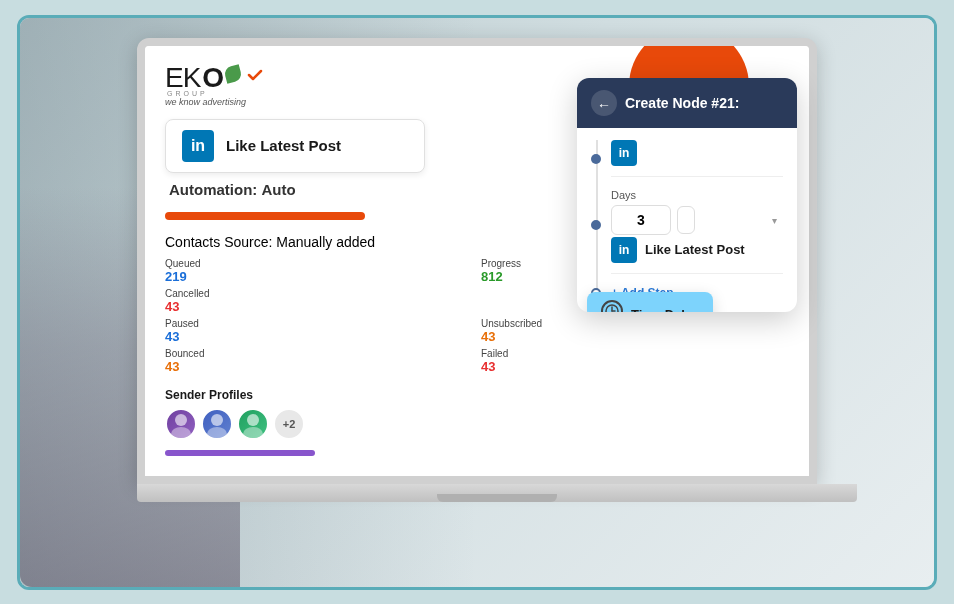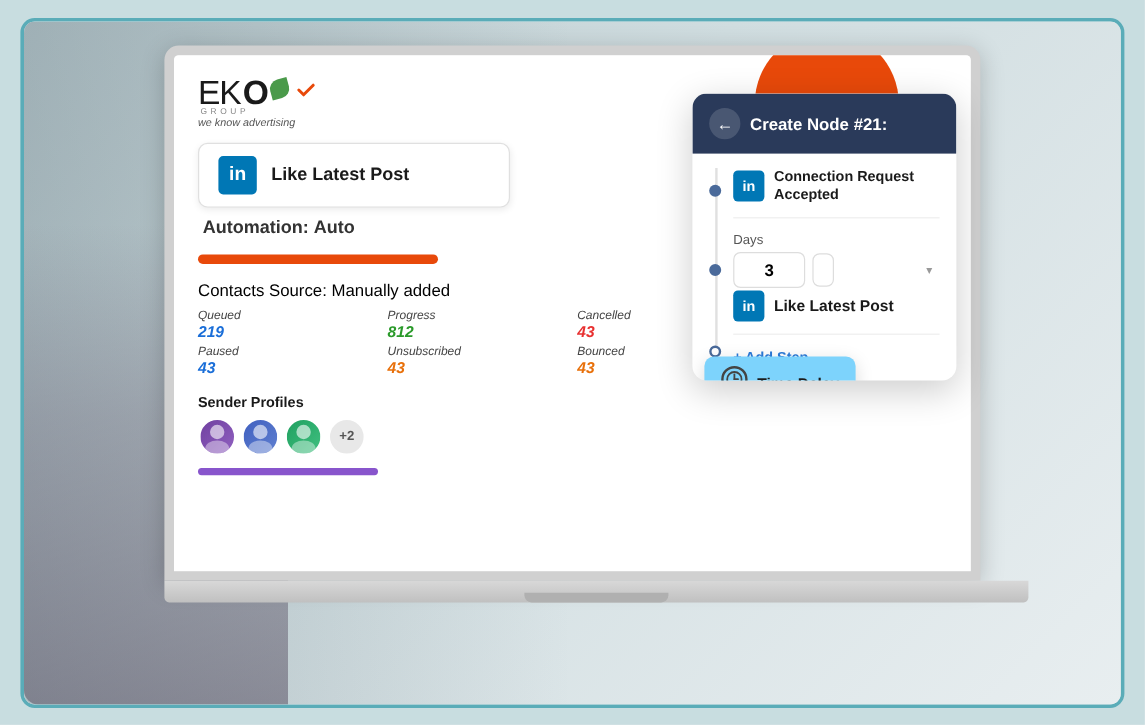--- a/index.html
+++ b/index.html
@@ -150,24 +150,23 @@
 
     .contacts-title {
       font-size: 14px;
       font-weight: 400;
       color: #000000;
       margin-bottom: 8px;
     }
 
     .stats-grid {
       display: grid;
-      grid-template-columns: repeat(4, 1fr);
+      grid-template-columns: repeat(2, 1fr);
       gap: 4px 8px;
       margin-bottom: 4px;
-      font-style: italic;
     }
 
     .stat-col {
       display: flex;
       flex-direction: column;
       align-items: flex-start;
     }
 
     .stat-label {
       font-size: 10px;
@@ -577,23 +576,20 @@
         <div class="panel-body">
 
           <div style="position:relative; padding-left:20px;">
 
             <div style="position:absolute; left:5px; top:0; bottom:0; width:2px; background:#e0e0e0;"></div>
 
             <div style="position:absolute; left:0px; top:14px; width:10px; height:10px; border-radius:50%; background:#4a6a9a;"></div>
 
             <div class="connection-request-row">
               <div class="linkedin-icon" style="width:26px; height:26px; font-size:12px; border-radius:4px;">in</div>
-              <div class="connection-text">
-                Connection Request<br>Accepted
-              </div>
             </div>
 
             <div style="position:absolute; left:0px; top:80px; width:10px; height:10px; border-radius:50%; background:#4a6a9a; border:2px solid #4a6a9a;"></div>
 
             <div class="days-section">
               <div class="days-label">Days</div>
               <div class="days-row">
                 <input type="text" class="days-input" value="3" style="">
                 <div class="select-wrapper">
                   <select class="days-select">

